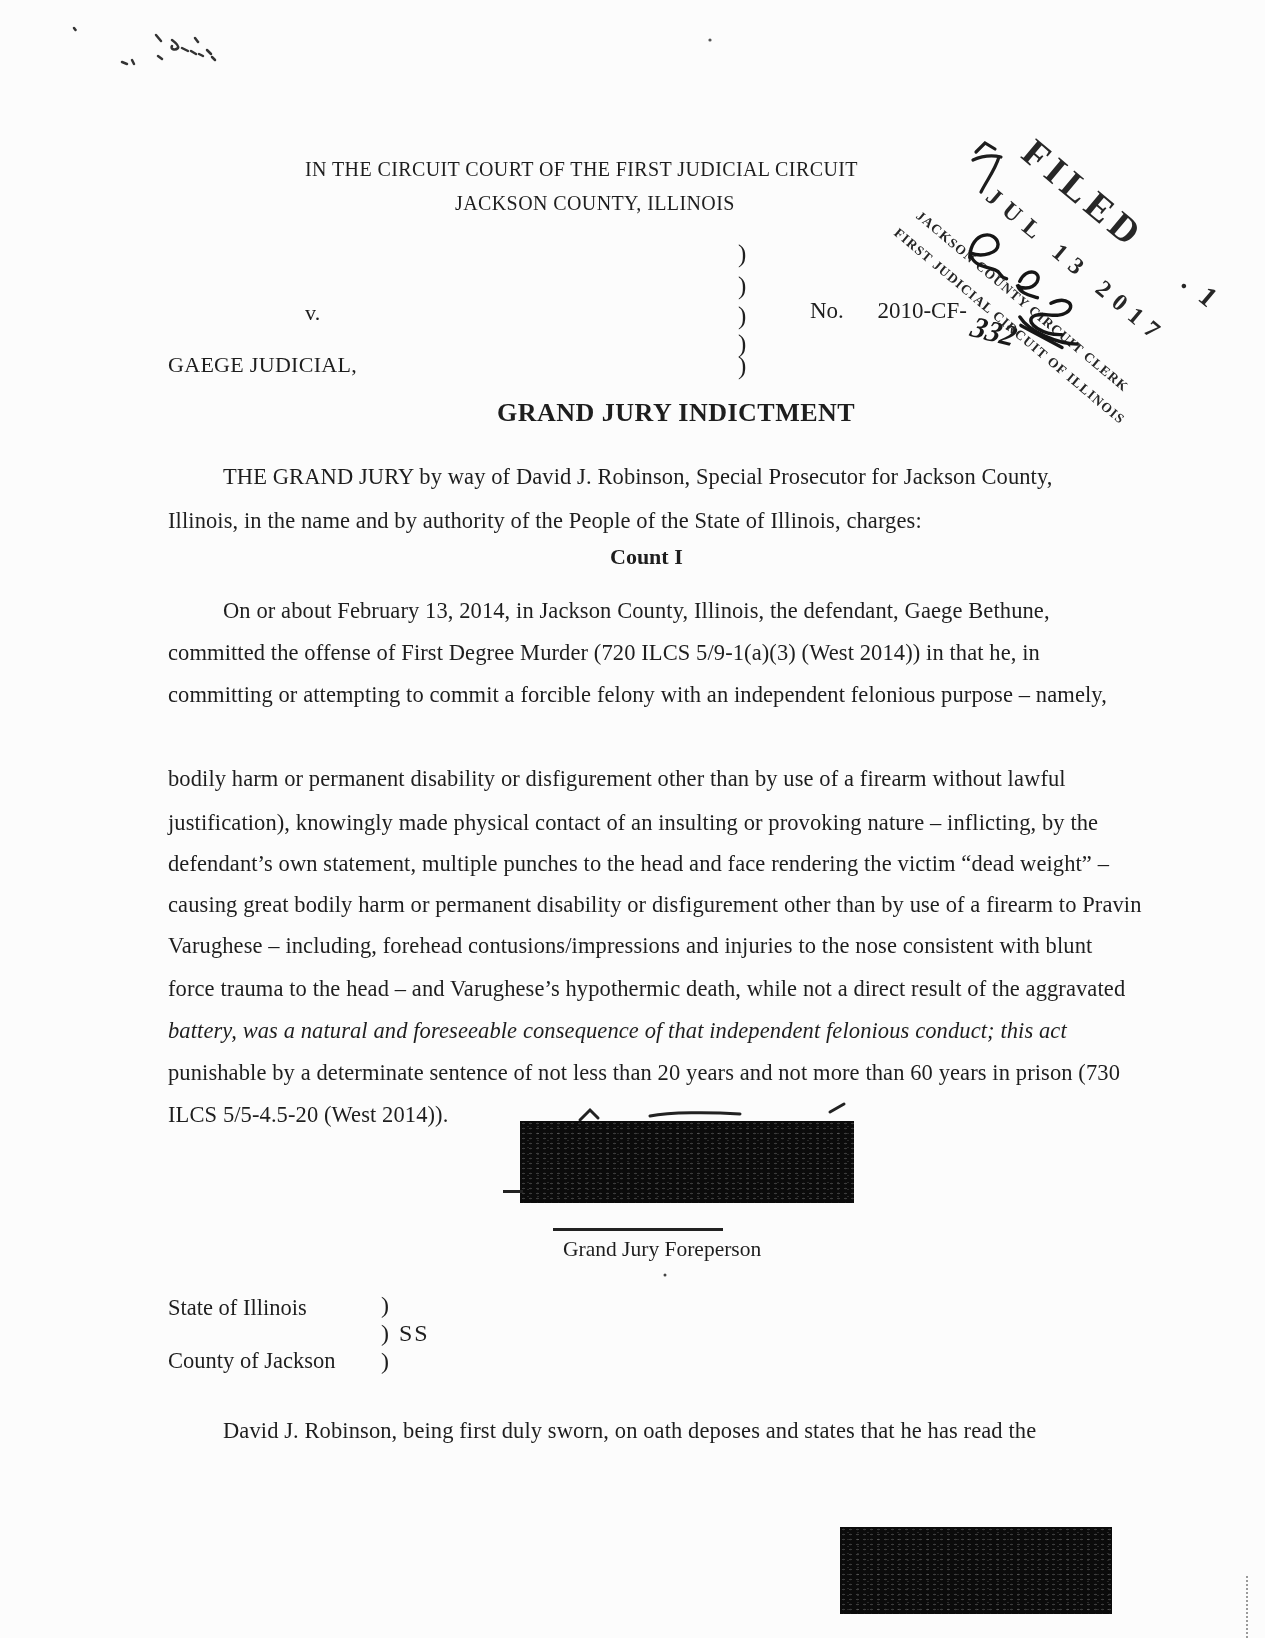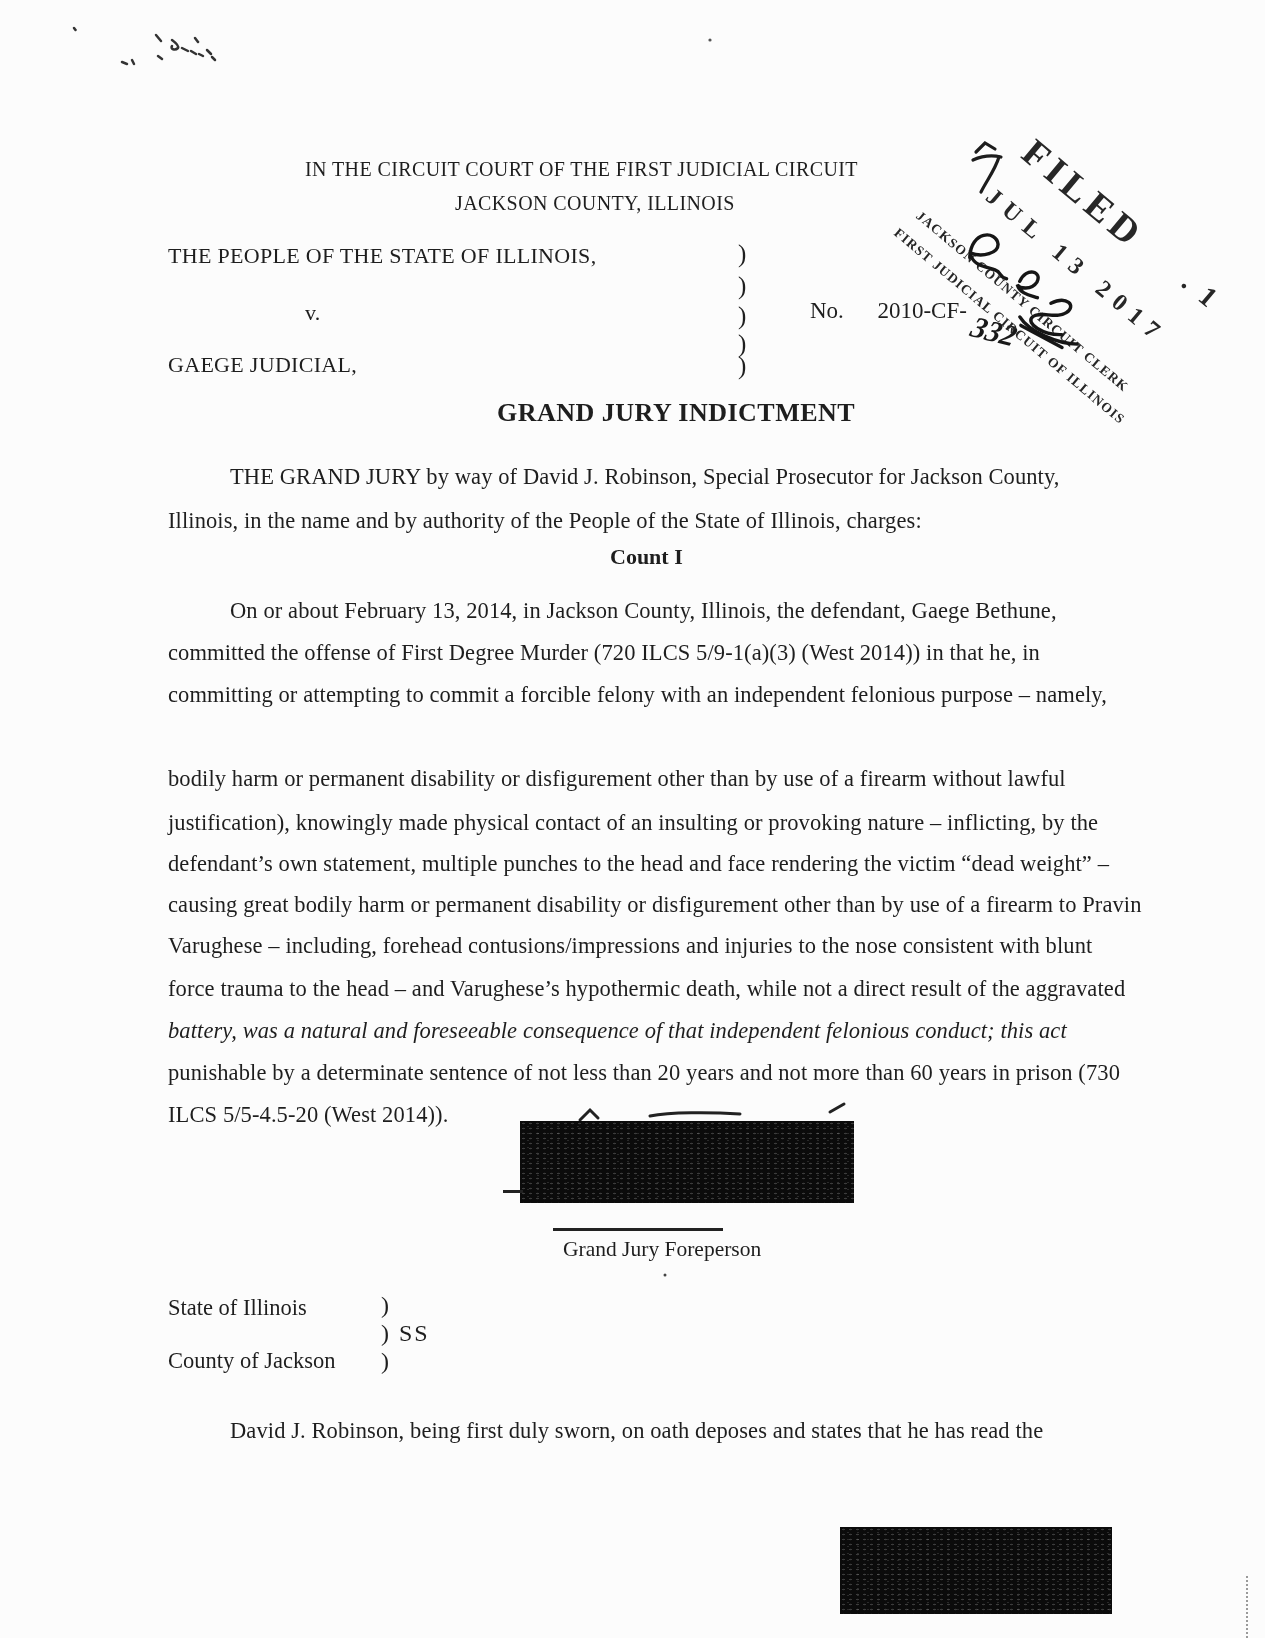--- a/index.html
+++ b/index.html
@@ -5,21 +5,21 @@
   html,body { margin:0; padding:0; background:#e8e8e8; }
   .page {
     position:relative; width:1265px; height:1638px; margin:0 auto;
     background:#fcfcfc; font-family:"Liberation Serif", serif; color:#1e1e1e;
     overflow:hidden;
   }
   .abs { position:absolute; white-space:nowrap; }
   .caps { font-size:22px; letter-spacing:.3px; }
   .hdr { font-size:20px; letter-spacing:.4px; }
   .body-line { position:absolute; left:168px; white-space:nowrap; font-size:22.5px; letter-spacing:.1px; }
-  .ind { left:230px;text-align:center; }
+  .ind { left:223px;text-align:center; }
   .bold { font-weight:bold; }
   .paren { position:absolute; left:738px; font-size:25px; }
   .jparen { position:absolute; left:381px; font-size:24px; }
   .redact {
     position:absolute;
     background:
       radial-gradient(rgba(255,255,255,.20) 1px, transparent 1.5px) 0 0/7px 5px,
       radial-gradient(rgba(255,255,255,.12) 1px, transparent 1.5px) 3px 2px/10px 7px,
       #0b0b0b;
   }
@@ -53,21 +53,20 @@
       <path d="M62 52 l5 2 M72 50 l2 4"></path>
     </g>
   </svg>
   <svg style="left:705px; top:35px;" width="12" height="12" viewBox="0 0 12 12">
     <circle cx="5" cy="5" r="1.6" fill="#555"></circle>
   </svg>
 
   <div class="abs hdr bold" style="left:305px; top:158px; font-weight:normal;">IN THE CIRCUIT COURT OF THE FIRST JUDICIAL CIRCUIT</div>
   <div class="abs hdr" style="left:455px; top:192px;">JACKSON COUNTY, ILLINOIS</div>
 
-  <div class="abs caps" style="left:168px; top:243px;">THE PEOPLE OF THE STATE OF ILLINOIS,</div>
   <div class="abs caps" style="left:305px; top:300px;">v.</div>
   <div class="abs caps" style="left:168px; top:352px;">GAEGE JUDICIAL,</div>
 
   <div class="paren" style="top:240px;">)</div>
   <div class="paren" style="top:272px;">)</div>
   <div class="paren" style="top:302px;">)</div>
   <div class="paren" style="top:330px;">)</div>
   <div class="paren" style="top:352px;">)</div>
 
   <div class="abs" style="left:810px; top:298px; font-size:23px;">

